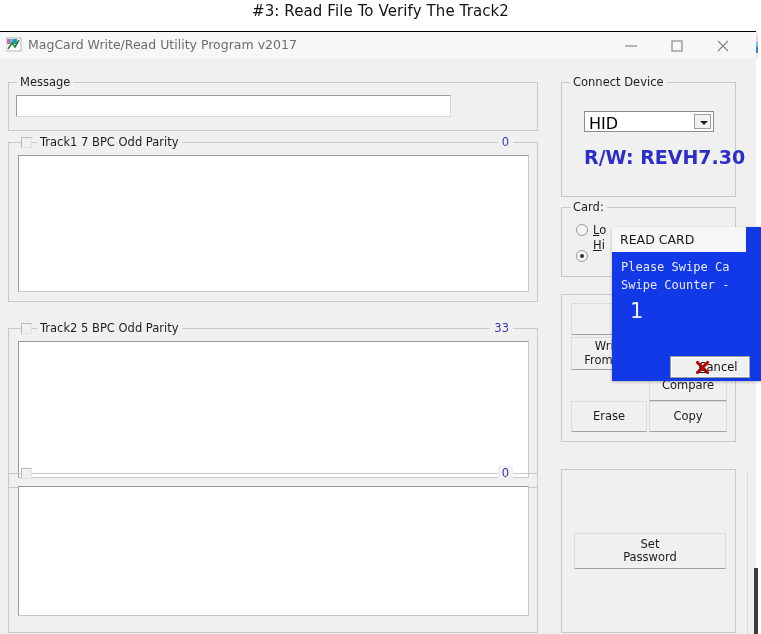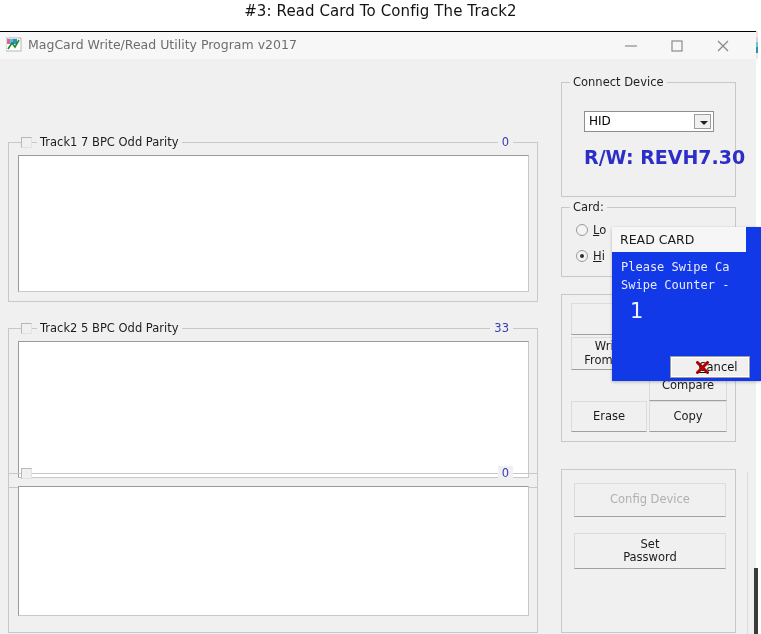--- a/index.html
+++ b/index.html
@@ -140,21 +140,21 @@
     background: #f0f0f0;
     box-sizing: border-box;
   }
 
   
   .combo {
     position: absolute;
     background: #ffffff;
     border: 1px solid #8e8e8e;
     box-sizing: border-box;
-    font-size: 12px;
+    font-size: 16px;
     color: #000;
     font-family: "DejaVu Sans", sans-serif;
     padding: 2px 4px;
   }
   .combo-arrow {
     position: absolute;
     right: 2px; top: 2px;
     width: 17px; height: 15px;
     background: #f0f0f0;
     border: 1px solid #9d9d9d;
@@ -303,21 +303,21 @@
   .edge-line {
     position: absolute;
     left: 747px; top: 440px;
     width: 1px; height: 194px;
     background: #dcdcdc;
   }
 </style>
 </head>
 <body>
 
-<div class="caption">#3: Read Card To Config The Track2</div>
+<div class="caption">#3: Read File To Verify The Track2</div>
 
 <div class="bg-sliver">
   <i style="top:0px;height:6px;background:#e8e8e8;"></i>
   <i style="top:6px;height:5px;background:#f2c9d8;"></i>
   <i style="top:11px;height:5px;background:#5ec8d8;"></i>
   <i style="top:16px;height:6px;background:#2d8fb8;"></i>
   <i style="top:22px;height:6px;background:#e6e6e6;"></i>
 </div>
 
 <div class="app-window">
@@ -345,20 +345,24 @@
         </svg>
     </span>
     <span class="win-btn btn-close">
       <svg width="14" height="12" viewBox="0 0 14 12">
           <line x1="2" y1="1" x2="12" y2="11" stroke="#8a8a8a" stroke-width="1.2"></line>
           <line x1="12" y1="1" x2="2" y2="11" stroke="#8a8a8a" stroke-width="1.2"></line>
         </svg>
     </span>
   </div>
 
+  <div class="group" style="left:8px; top:50px; width:530px; height:49px;">
+    <span class="group-legend">Message</span>
+    <input class="sunken-input" style="left: 7px; top: 12px; width: 435px; height: 22px;" value="" placeholder="">
+  </div>
 
   <div class="group" style="left:8px; top:110px; width:530px; height:160px;">
     <span class="chk" style="left:12px; top:-6px;"></span>
     <span class="group-legend" style="left:28px;">Track1   7 BPC  Odd Parity</span>
     <span class="group-count" style="right:24px;">0</span>
     <div class="sunken-box" style="left:9px; top:12px; width:511px; height:137px;"></div>
   </div>
 
   <div class="group" style="left:8px; top:296px; width:530px; height:160px;">
     <span class="chk" style="left:12px; top:-6px;"></span>
@@ -384,21 +388,21 @@
     <span class="rw-version" style="left:22px; top:63px;">R/W: REVH7.30</span>
   </div>
 
   <div class="group" style="left:561px; top:175px; width:175px; height:70px;">
     <span class="group-legend">Card:</span>
 
     <span class="radio" style="left:14px; top:16px;"></span>
     <span class="radio-label" style="left:31px; top:15px;"><u>L</u>o</span>
 
     <span class="radio sel" style="left:14px; top:42px;"></span>
-    <span class="radio-label" style="left:31px; top:41px;"><u>H</u>i</span>
+    <span class="radio-label" style="left:31px; top:30px;"><u>H</u>i</span>
   </div>
 
   <div class="group" style="left:561px; top:262px; width:175px; height:148px;">
 
     <div class="pbtn" style="left:9px; top:8px; width:156px; height:32px;">
       <span>W</span>
     </div>
 
     <div class="pbtn" style="left:9px; top:42px; width:78px; height:33px;">
       <span>Write
@@ -416,23 +420,20 @@
     <div class="pbtn" style="left:9px; top:106px; width:76px; height:31px;">
       <span>Erase</span>
     </div>
     <div class="pbtn" style="left:87px; top:106px; width:78px; height:31px;">
       <span>Copy</span>
     </div>
   </div>
 
   <div class="group" style="left:561px; top:437px; width:175px; height:164px;">
 
-    <div class="pbtn disabled" style="left:12px; top:13px; width:152px; height:34px;">
-      <span>Config Device</span>
-    </div>
 
     <div class="pbtn" style="left:12px; top:63px; width:152px; height:36px;">
       <span>Set
 Password</span>
     </div>
 
   </div>
 
   <div class="edge-line"></div>
 

